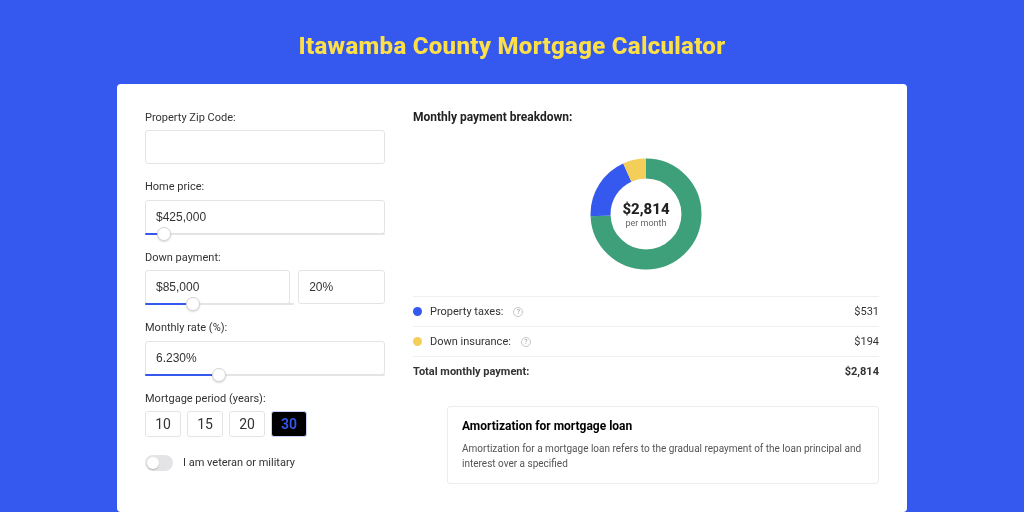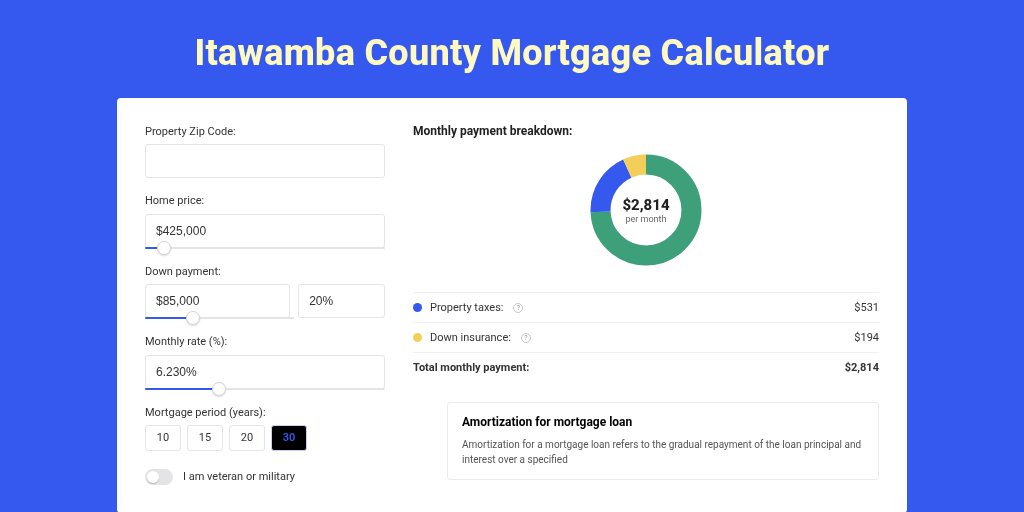--- a/index.html
+++ b/index.html
@@ -1,20 +1,20 @@
 <!DOCTYPE html>
 <html><head>
 <meta charset="utf-8">
 <style>
   * { box-sizing: border-box; margin: 0; padding: 0; }
   html, body { width: 1024px; height: 512px; overflow: hidden; font-family: -apple-system, BlinkMacSystemFont, "Segoe UI", Roboto, Arial, sans-serif; }
   body { background: #3558ef; }
 
   .page-title {
-    color: #fef9c3; text-align: center; font-size: 36px; font-weight: 800;
+    color: #fde047; text-align: center; font-size: 24px; font-weight: 800;
     letter-spacing: 0.3px; padding-top: 32px; padding-bottom: 24px;
   }
 
   .card {
     background: #fff; margin: 0 auto; width: 790px; border-radius: 4px;
     padding: 26px 28px 28px 28px; display: flex; gap: 28px;
     box-shadow: 0 1px 2px rgba(0,0,0,0.06);
   }
 
   .col-left  { width: 240px; }
@@ -37,36 +37,36 @@
     background:#fff; border:1px solid #d4d4d8; box-shadow:0 1px 2px rgba(0,0,0,.15);
     transform: translate(-50%, -50%);
   }
 
   .group { margin-bottom: 15px; }
   .row-two { display:flex; gap:8px; }
 
   .period-btns { display:flex; gap:6px; }
   .period-btn {
     width:36px; height:26px; border:1px solid #e4e4e7; border-radius:3px;
-    font-size:11px; color:#333; background:#fff; display:flex;
+    font-size:14px; color:#333; background:#fff; display:flex;
     align-items:center; justify-content:center; cursor:pointer;
   }
   .period-btn.active { background:#000000; border-color:#c7d2fe; color:#3558ef; font-weight:600; }
 
   .toggle-row { display:flex; align-items:center; gap:10px; margin-top: 18px; }
   .toggle {
     width:28px; height:16px; background:#e4e4e7; border-radius:999px; position:relative;
   }
   .toggle-knob {
     position:absolute; left:2px; top:2px; width:12px; height:12px; border-radius:50%;
     background:#fff; box-shadow:0 1px 1px rgba(0,0,0,.2);
   }
   .toggle-text { font-size:11px; color:#333; }
 
-  .section-title { font-size:12px; font-weight:700; color:#222; margin-bottom: 12px; }
+  .section-title { font-size:12px; font-weight:700; color:#222; margin-bottom: 30px; }
 
   .donut-wrap { display:flex; justify-content:center; margin: 6px 0 22px 0; }
   .donut { position:relative; width:120px; height:120px; }
   .donut svg { width:120px; height:120px; transform: rotate(-90deg); }
   .donut-center {
     position:absolute; inset:0; display:flex; flex-direction:column;
     align-items:center; justify-content:center;
   }
   .donut-amount { font-size:15px; font-weight:800; color:#222; }
   .donut-sub { font-size:9px; color:#666; }

